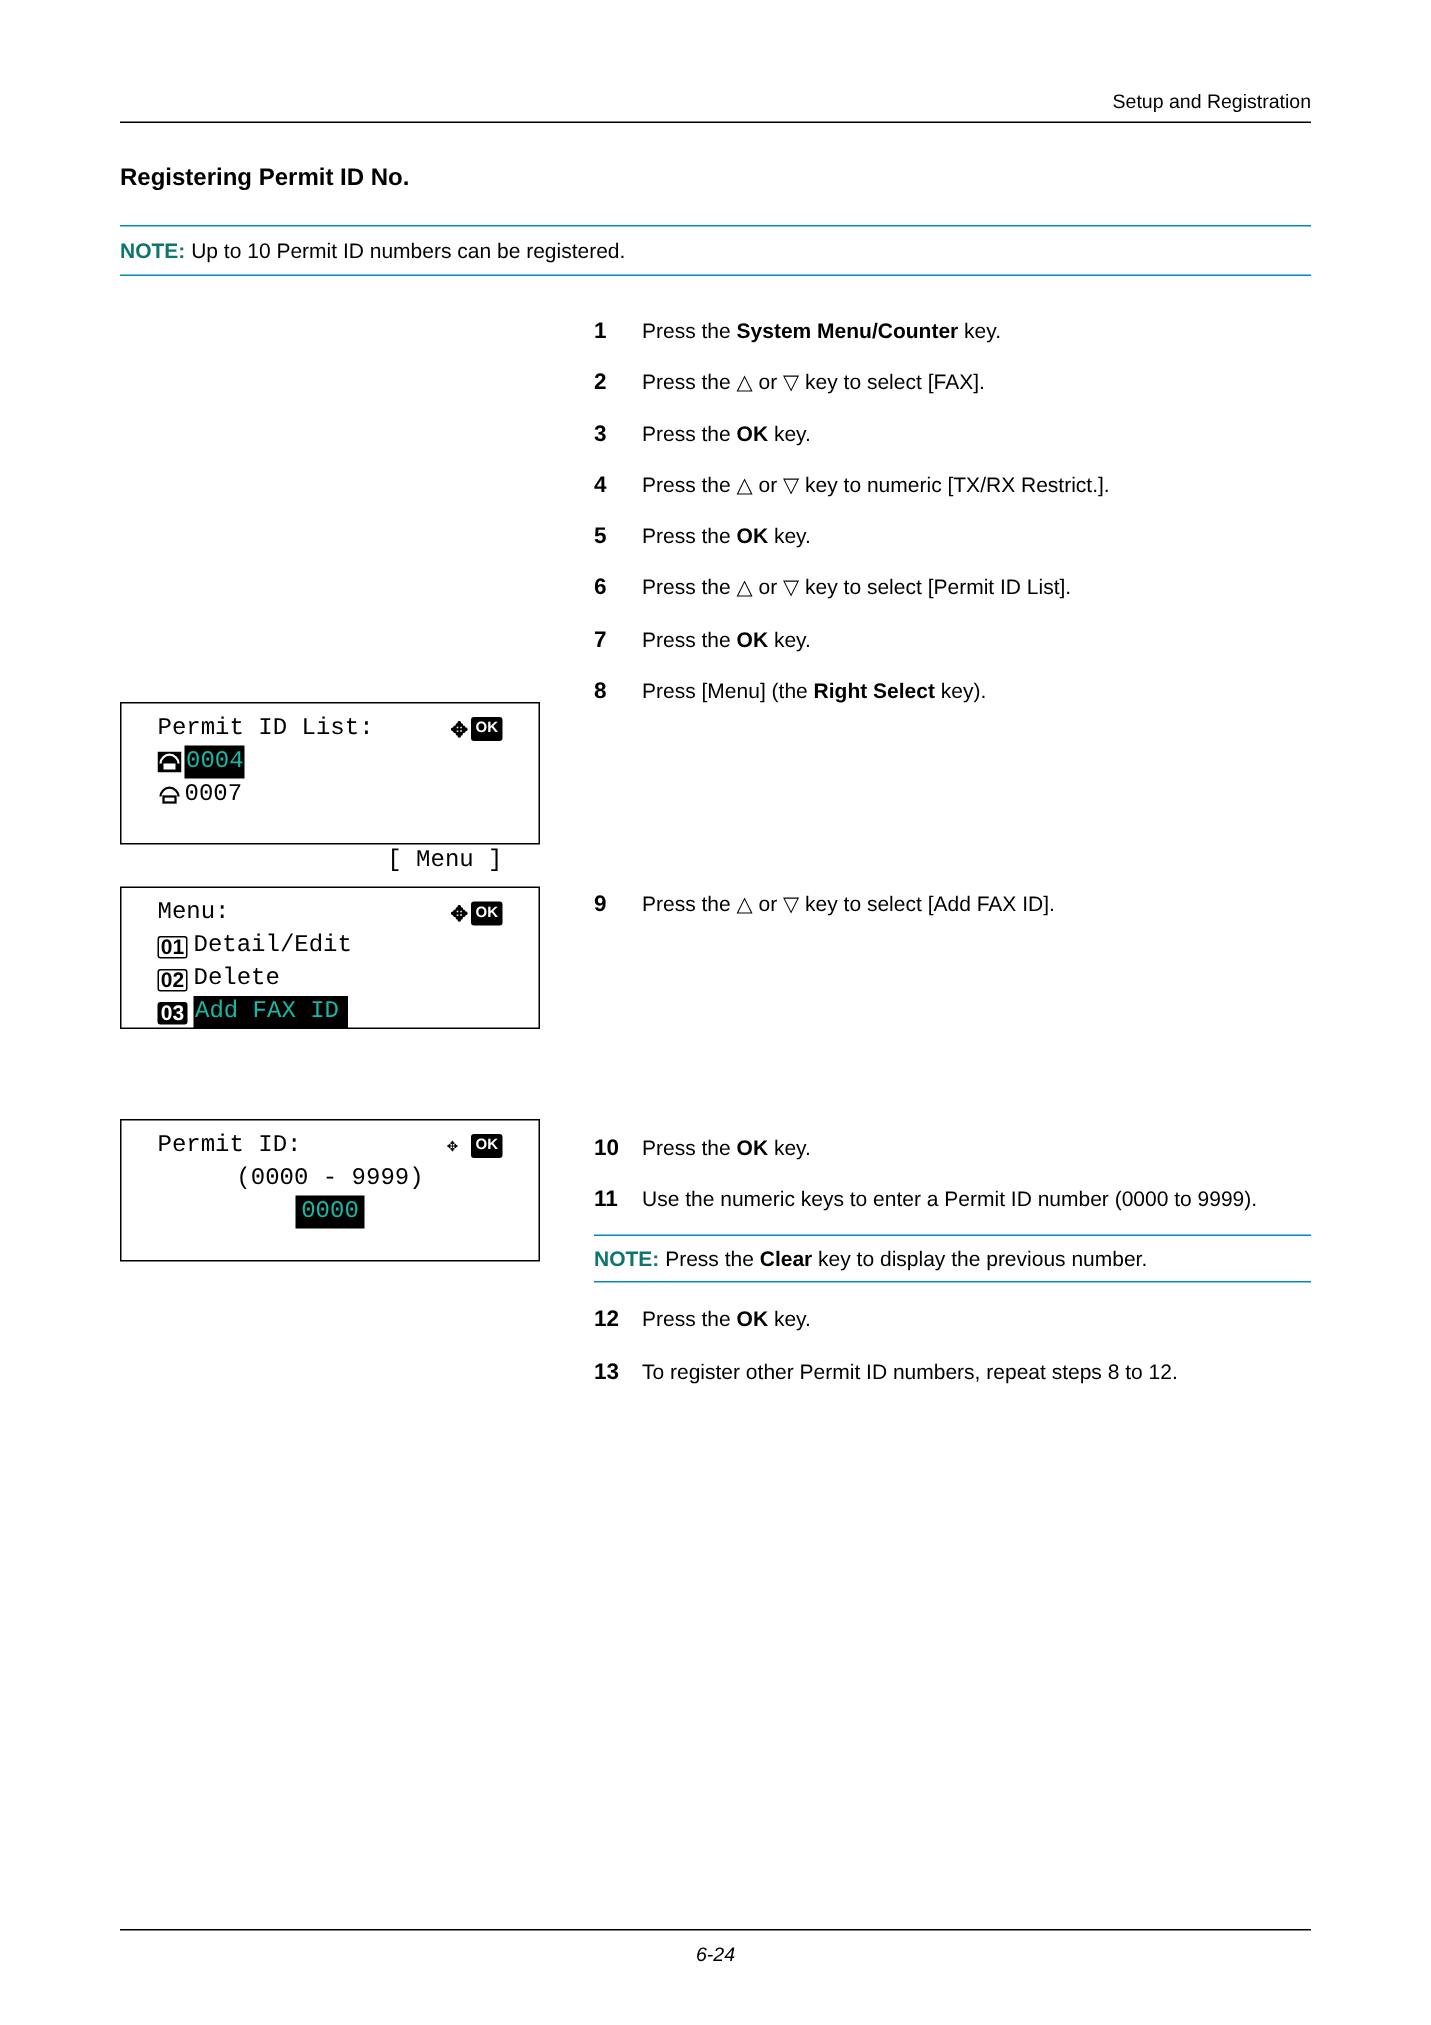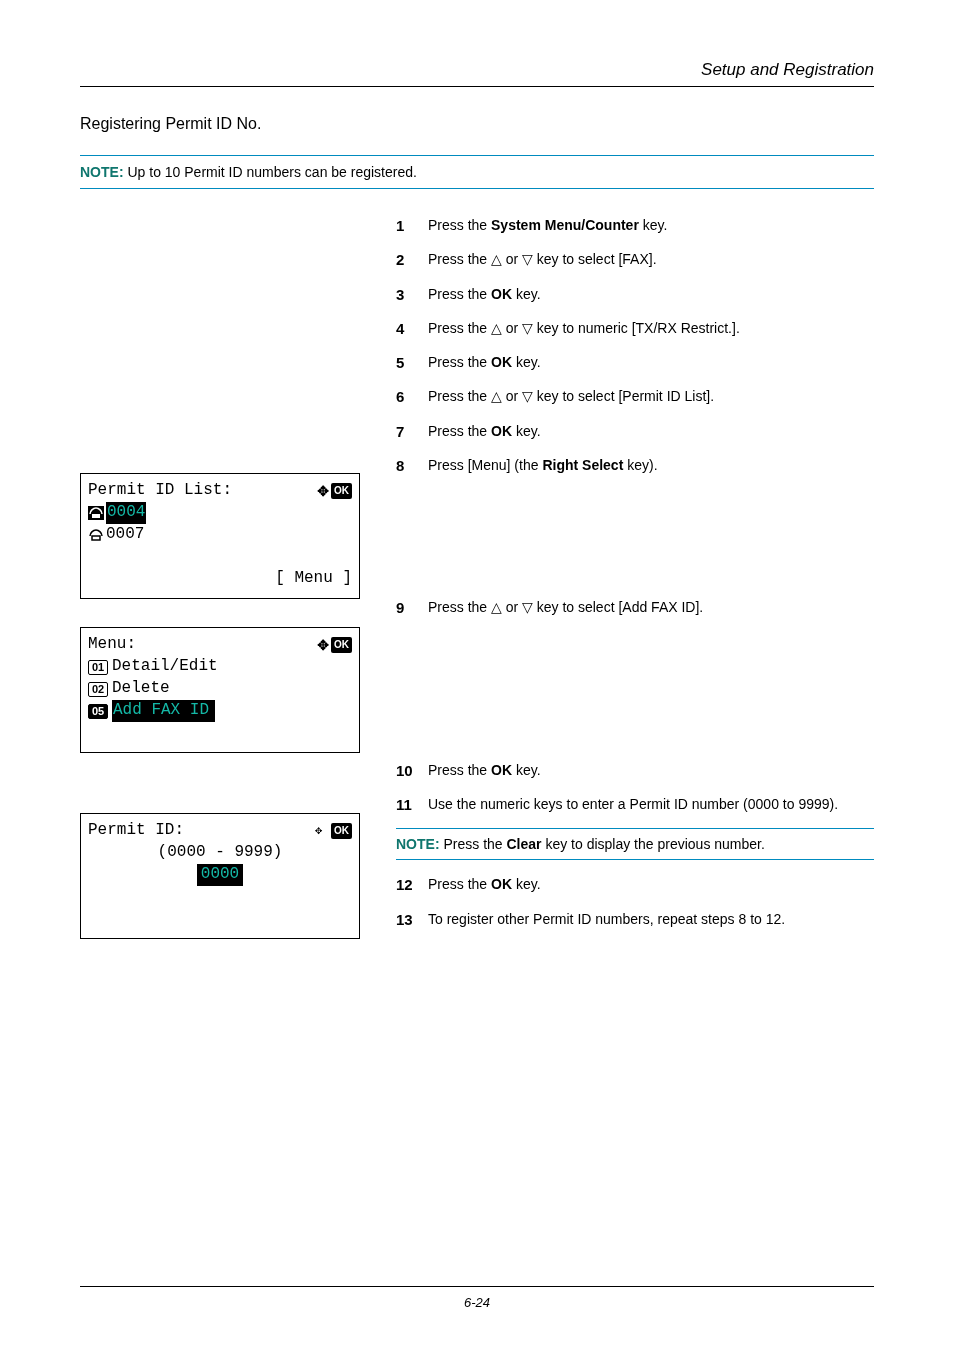--- a/index.html
+++ b/index.html
@@ -8,31 +8,30 @@
     font-size: 14px;
     color: #000;
     background: #fff;
     width: 954px;
     height: 1350px;
     position: relative;
     padding: 60px 80px 40px 80px;
   }
   .header-label {
     text-align: right;
-    font-style: italic;
-    font-size: 17px;
+    font-size: 13px;
     margin-bottom: 6px;
   }
   .hr-top {
     border: none;
     border-top: 1px solid #000;
     margin-bottom: 28px;
   }
   .subheading {
-    font-weight: normal;
+    font-weight: bold;
     font-size: 16px;
     margin-bottom: 22px;
   }
   .note-box {
     border-top: 1.5px solid #008bbf;
     border-bottom: 1.5px solid #008bbf;
     padding: 8px 0;
     margin-bottom: 26px;
   }
   .note-label { font-weight: bold; color: #0f766e; }
@@ -68,25 +67,25 @@
   }
   .inline-note {
     border-top: 1.5px solid #008bbf;
     border-bottom: 1.5px solid #008bbf;
     padding: 7px 0;
     margin: 10px 0 14px 0;
   }
   .lcd {
     border: 1.5px solid #000;
     width: 280px;
-    height: 126px;
+    height: 95px;
     font-family: "Courier New", Courier, monospace;
     font-size: 16px;
     line-height: 1.35;
-    padding: 6px 7px;
+    padding: 6px 24px;
     margin-bottom: 28px;
     position: relative;
     background: #fff;
   }
   .lcd-line { display: flex; align-items: center; height: 22px; }
   .lcd-title { flex: 1; white-space: pre; }
   .lcd-icon-ok { display: flex; align-items: center; gap: 2px; }
   .hl {
     background: #000;
     color: #14b8a6;
@@ -98,21 +97,21 @@
     width: 16px; height: 14px;
     position: relative;
     margin-right: 2px;
     vertical-align: middle;
   }
   .numbox {
     display: inline-flex;
     align-items: center;
     justify-content: center;
     border: 1.5px solid #000;
-    font-size: 11px;
+    font-size: 14px;
     width: 20px; height: 15px;
     border-radius: 2px;
     margin-right: 4px;
     font-family: Arial, sans-serif;
     font-weight: bold;
   }
   .updown {
     font-family: Arial, sans-serif;
     font-weight: bold;
     font-size: 14px;
@@ -212,21 +211,21 @@
       </div>
       <div class="lcd-line">
         <span class="numbox">01</span>
         <span>Detail/Edit</span>
       </div>
       <div class="lcd-line">
         <span class="numbox">02</span>
         <span>Delete</span>
       </div>
       <div class="lcd-line">
-        <span class="numbox" style="background:#000;color:#fff;border-color:#000">05</span>
+        <span class="numbox" style="background:#000;color:#fff;border-color:#000">03</span>
         <span class="hl" style="padding-right:6px">Add FAX ID</span>
       </div>
     </div>
 
     <div style="height:32px"></div>
 
     <div class="lcd">
       <div class="lcd-line">
         <span class="lcd-title">Permit ID:</span>
         <span class="lcd-icon-ok">

